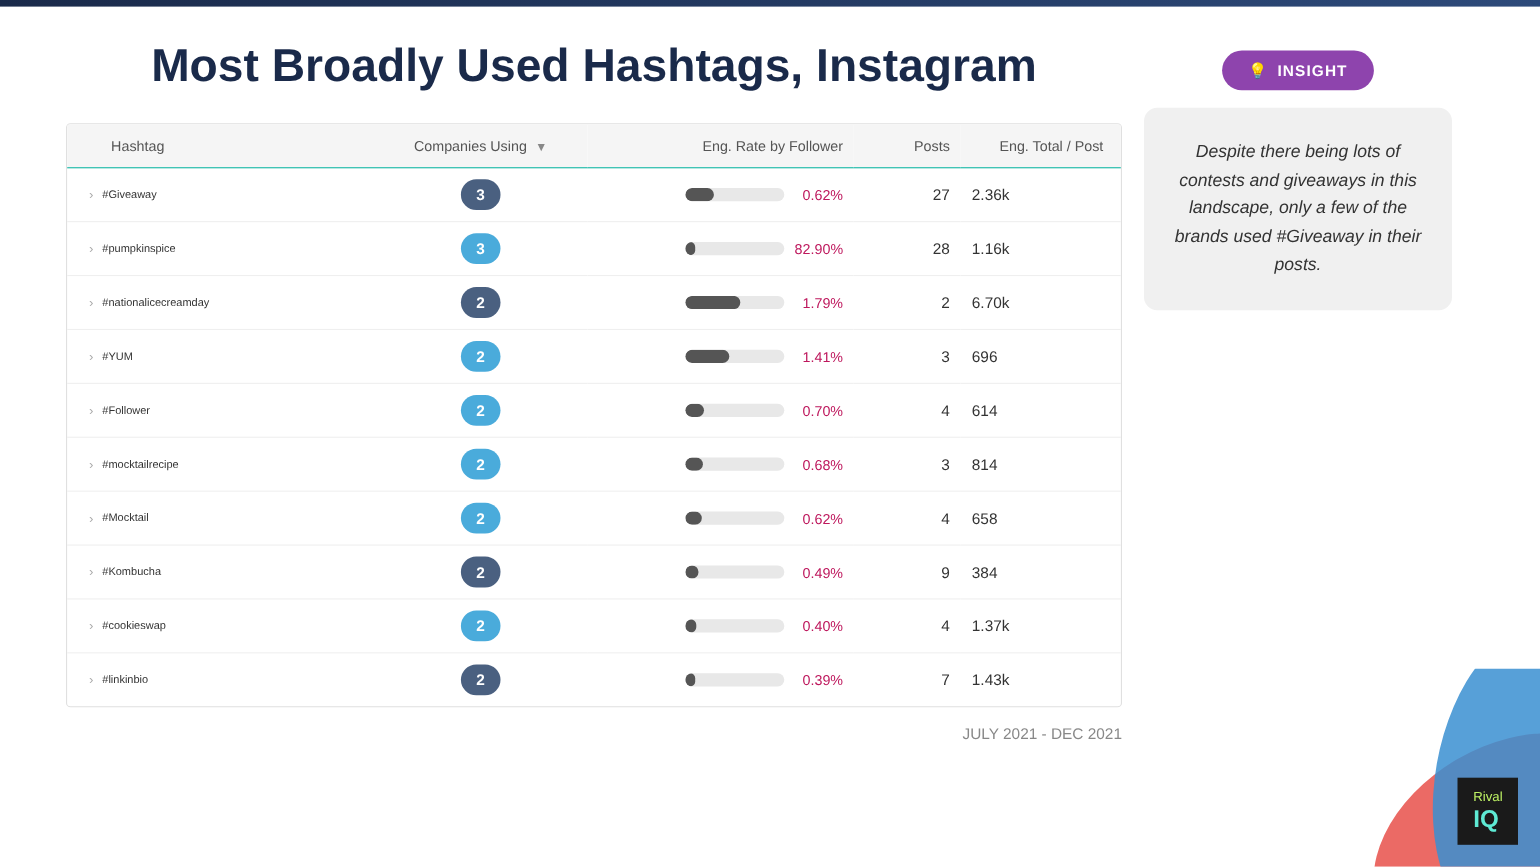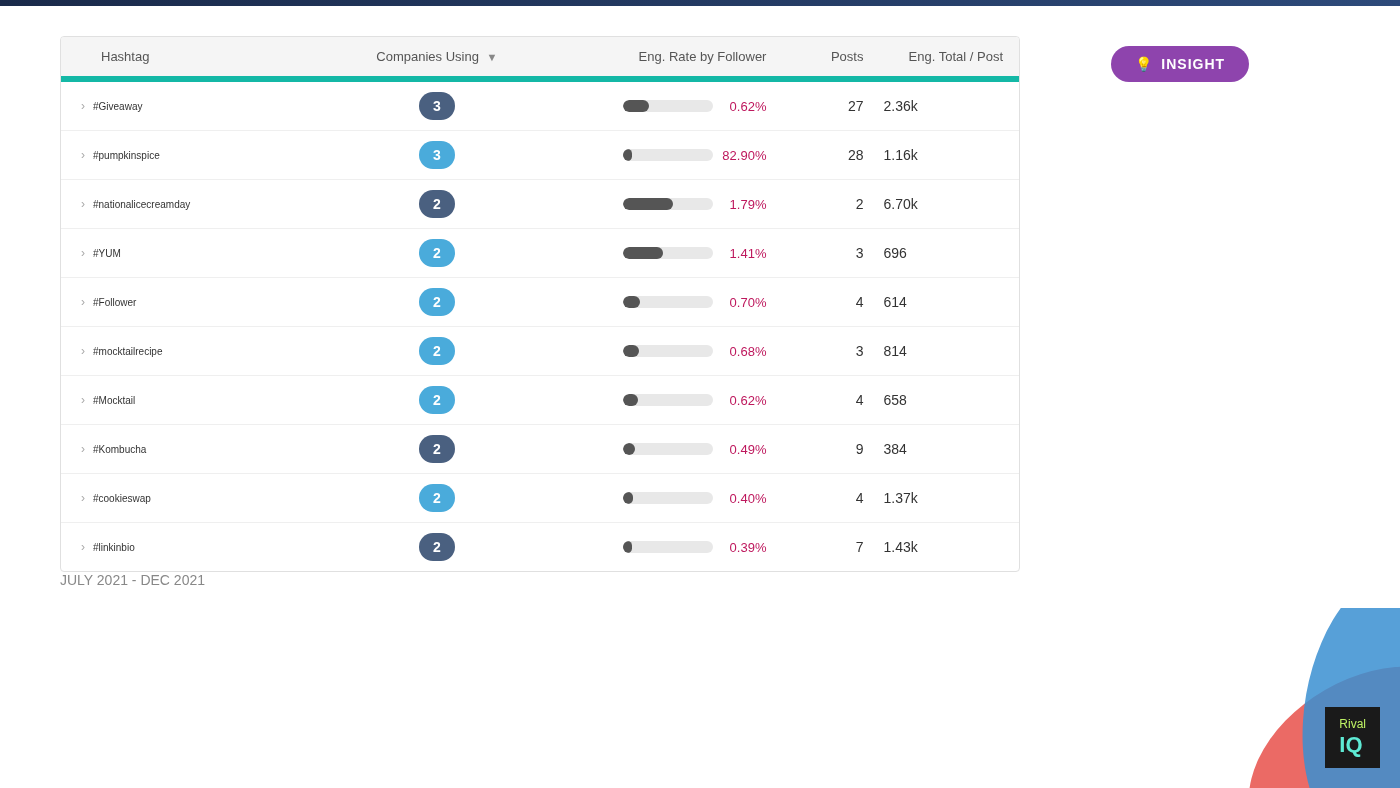--- a/index.html
+++ b/index.html
@@ -56,21 +56,21 @@
     }
 
     table {
       width: 100%;
       border-collapse: collapse;
       font-size: 14px;
     }
 
     thead tr {
       background: #f5f5f5;
-      border-bottom: 6px solid #14b8a6;
+      border-bottom: 1px solid #14b8a6;
     }
 
     thead th {
       padding: 12px 10px;
       color: #555;
       font-weight: 500;
       font-size: 13px;
     }
 
     thead th.hashtag-col {
@@ -213,23 +213,24 @@
     }
 
     .insight-text {
       font-size: 16px;
       font-style: italic;
       color: #333;
       line-height: 1.6;
     }
 
     .date-footer {
-      text-align: left;
+      text-align: right;
       color: #888;
       font-size: 14px;
+      margin-top: 16px;
       padding-bottom: 10px;
     }
 
     
     .corner-decoration {
       position: absolute;
       bottom: 0;
       right: 0;
       width: 200px;
       height: 180px;
@@ -256,20 +257,21 @@
       color: #bef264;
     }
   </style>
 </head>
 <body>
 
 <div class="top-bar"></div>
 
 <div class="main-content">
   <div class="left-panel">
+    <h1 class="page-title">Most Broadly Used Hashtags, Instagram</h1>
 
     <div class="table-container">
       <table>
         <thead>
           <tr>
             <th class="hashtag-col">
               <span>Hashtag</span>
             </th>
             <th class="companies-col">
               <span>Companies Using</span>
@@ -482,20 +484,23 @@
     </div>
 
     <div class="date-footer">JULY 2021 - DEC 2021</div>
   </div>
 
   <div class="right-panel">
     <button class="insight-btn">
       <span>💡</span>
       <span>INSIGHT</span>
     </button>
+    <div class="insight-box">
+      <p class="insight-text">Despite there being lots of contests and giveaways in this landscape, only a few of the brands used #Giveaway in their posts.</p>
+    </div>
   </div>
 </div>
 
 <svg class="corner-decoration" viewBox="0 0 200 180" xmlns="http://www.w3.org/2000/svg">
   <ellipse cx="170" cy="160" rx="130" ry="90" fill="#e8504a" opacity="0.85" transform="rotate(-30 170 160)"></ellipse>
   <ellipse cx="185" cy="100" rx="80" ry="140" fill="#3a8fd1" opacity="0.85" transform="rotate(10 185 100)"></ellipse>
 </svg>
 
 <div class="rival-iq-logo">
   <span>Rival</span>

